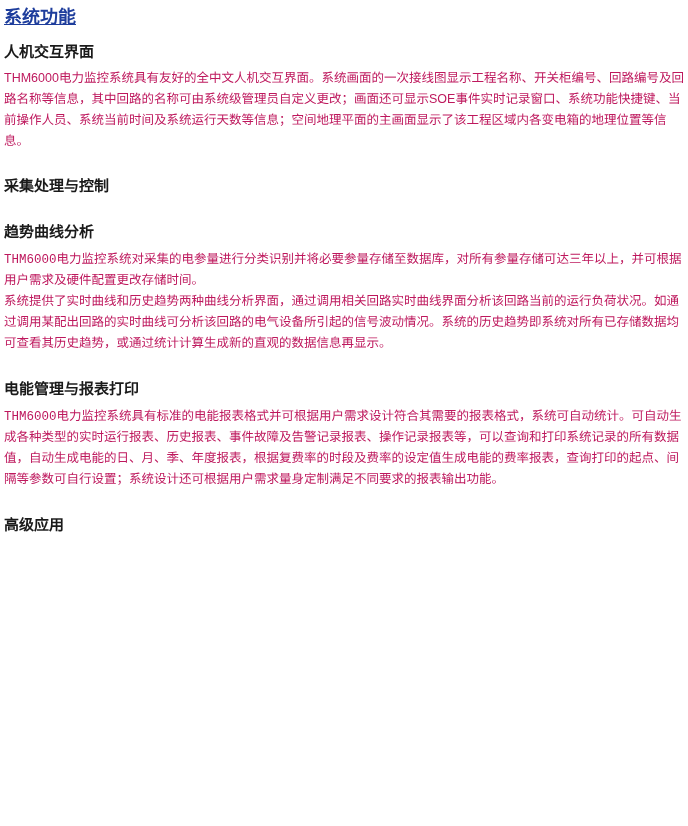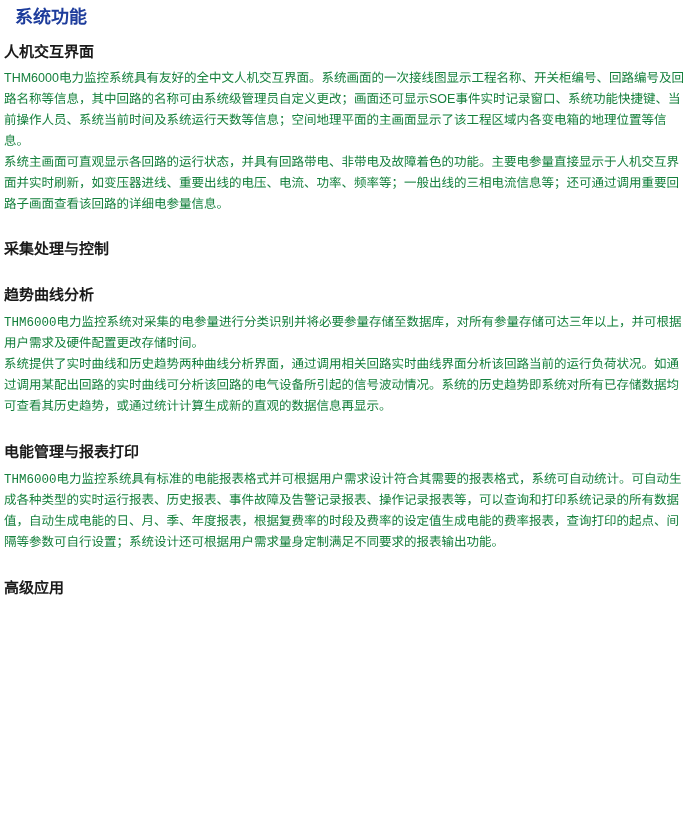--- a/index.html
+++ b/index.html
@@ -9,59 +9,59 @@
   }
   body {
     width: 688px;
     box-sizing: border-box;
     font-family: "Liberation Sans", "DejaVu Sans", sans-serif;
   }
   .doc {
     padding: 6px 4px 12px 4px;
   }
   h1.page-title {
-    margin: 0 0 10px 11px;
+    margin: 0 0 10px 0;
     font-size: 18px;
     line-height: 1.3;
     font-weight: bold;
     color: #1e3d9c;
+    text-decoration: underline;
   }
   section.doc-section {
     margin-top: 12px;
   }
   section.doc-section + section.doc-section {
     margin-top: 25px;
     font-family: Liberation Mono, monospace;
   }
   h2.section-heading {
     margin: 0 0 6px 0;
     font-size: 15px;
     line-height: 1.4;
     font-weight: bold;
     color: #1a1a1a;
   }
   p.body-paragraph {
     margin: 0;
     font-size: 12.5px;
     line-height: 21px;
-    color: #15803d;
+    color: #be185d;
     word-break: break-all;
   }
 </style>
 </head>
 <body>
 
 <div class="doc">
 
   <h1 class="page-title">系统功能</h1>
 
   <section class="doc-section">
     <h2 class="section-heading">人机交互界面</h2>
     <p class="body-paragraph">THM6000电力监控系统具有友好的全中文人机交互界面。系统画面的一次接线图显示工程名称、开关柜编号、回路编号及回路名称等信息，其中回路的名称可由系统级管理员自定义更改；画面还可显示SOE事件实时记录窗口、系统功能快捷键、当前操作人员、系统当前时间及系统运行天数等信息；空间地理平面的主画面显示了该工程区域内各变电箱的地理位置等信息。</p>
-    <p class="body-paragraph">系统主画面可直观显示各回路的运行状态，并具有回路带电、非带电及故障着色的功能。主要电参量直接显示于人机交互界面并实时刷新，如变压器进线、重要出线的电压、电流、功率、频率等；一般出线的三相电流信息等；还可通过调用重要回路子画面查看该回路的详细电参量信息。</p>
   </section>
 
   <section class="doc-section">
     <h2 class="section-heading">采集处理与控制</h2>
   </section>
 
   <section class="doc-section">
     <h2 class="section-heading">趋势曲线分析</h2>
     <p class="body-paragraph">THM6000电力监控系统对采集的电参量进行分类识别并将必要参量存储至数据库，对所有参量存储可达三年以上，并可根据用户需求及硬件配置更改存储时间。</p>
     <p class="body-paragraph">系统提供了实时曲线和历史趋势两种曲线分析界面，通过调用相关回路实时曲线界面分析该回路当前的运行负荷状况。如通过调用某配出回路的实时曲线可分析该回路的电气设备所引起的信号波动情况。系统的历史趋势即系统对所有已存储数据均可查看其历史趋势，或通过统计计算生成新的直观的数据信息再显示。</p>

